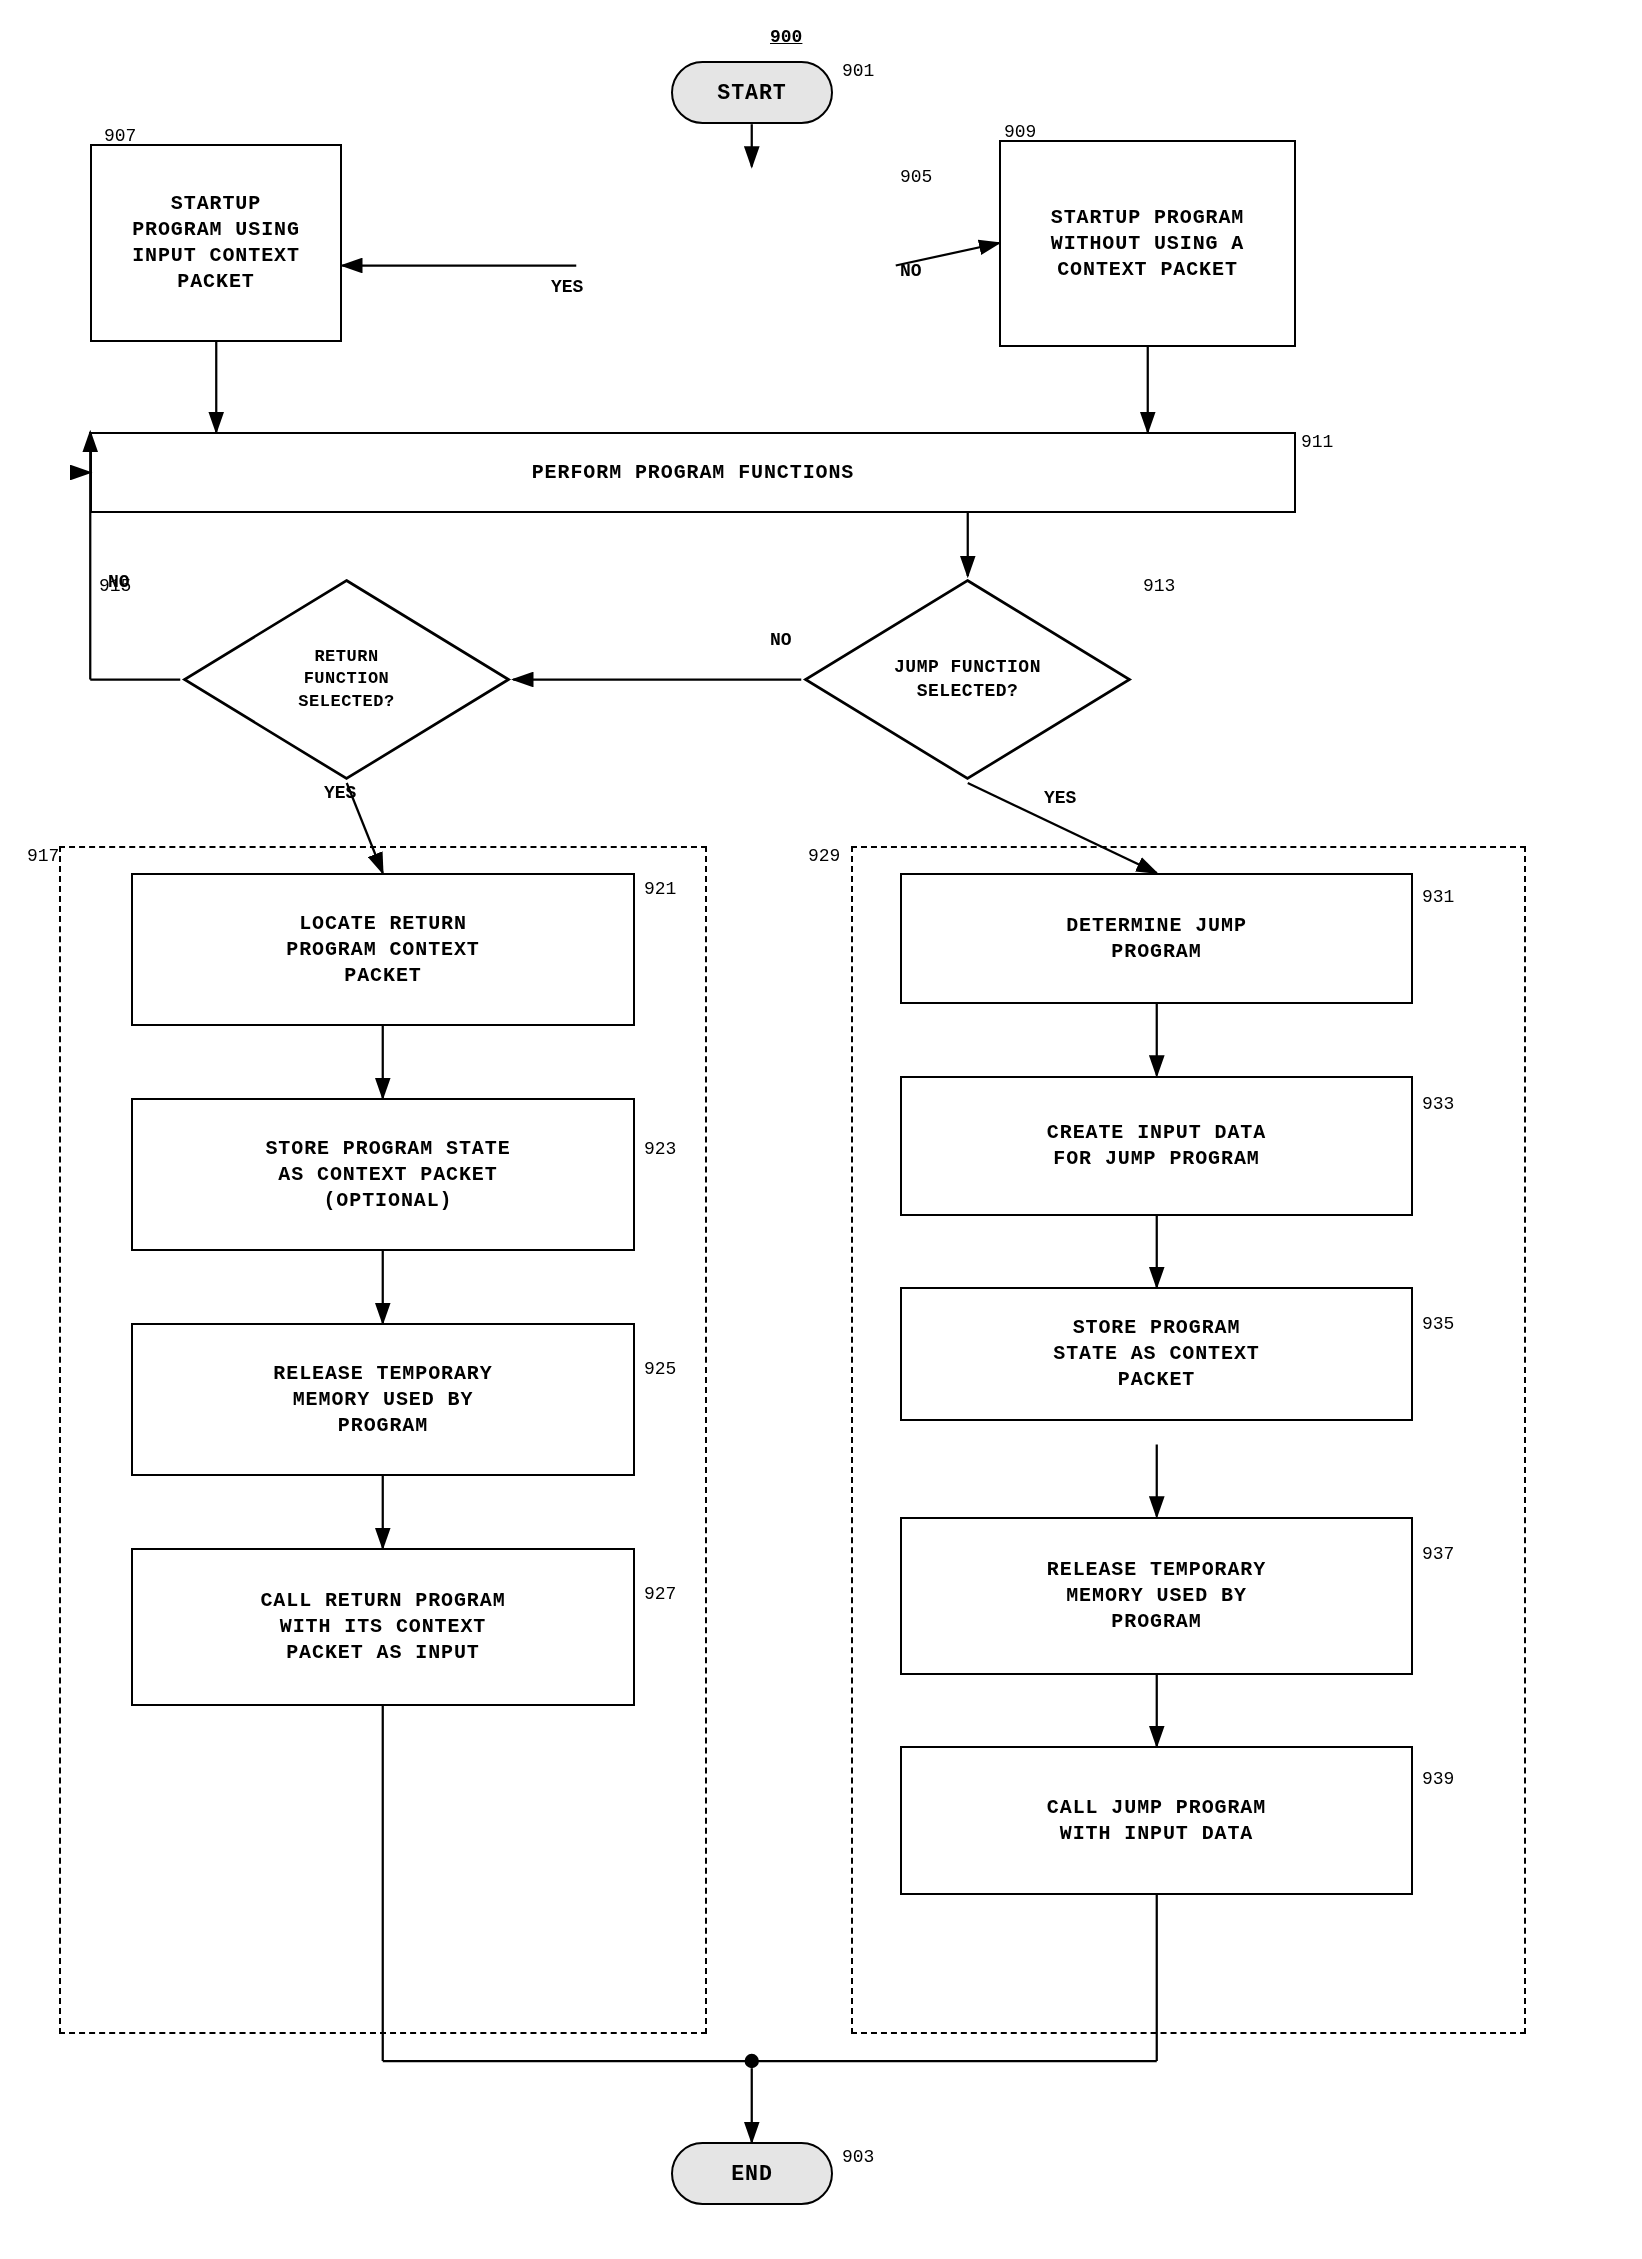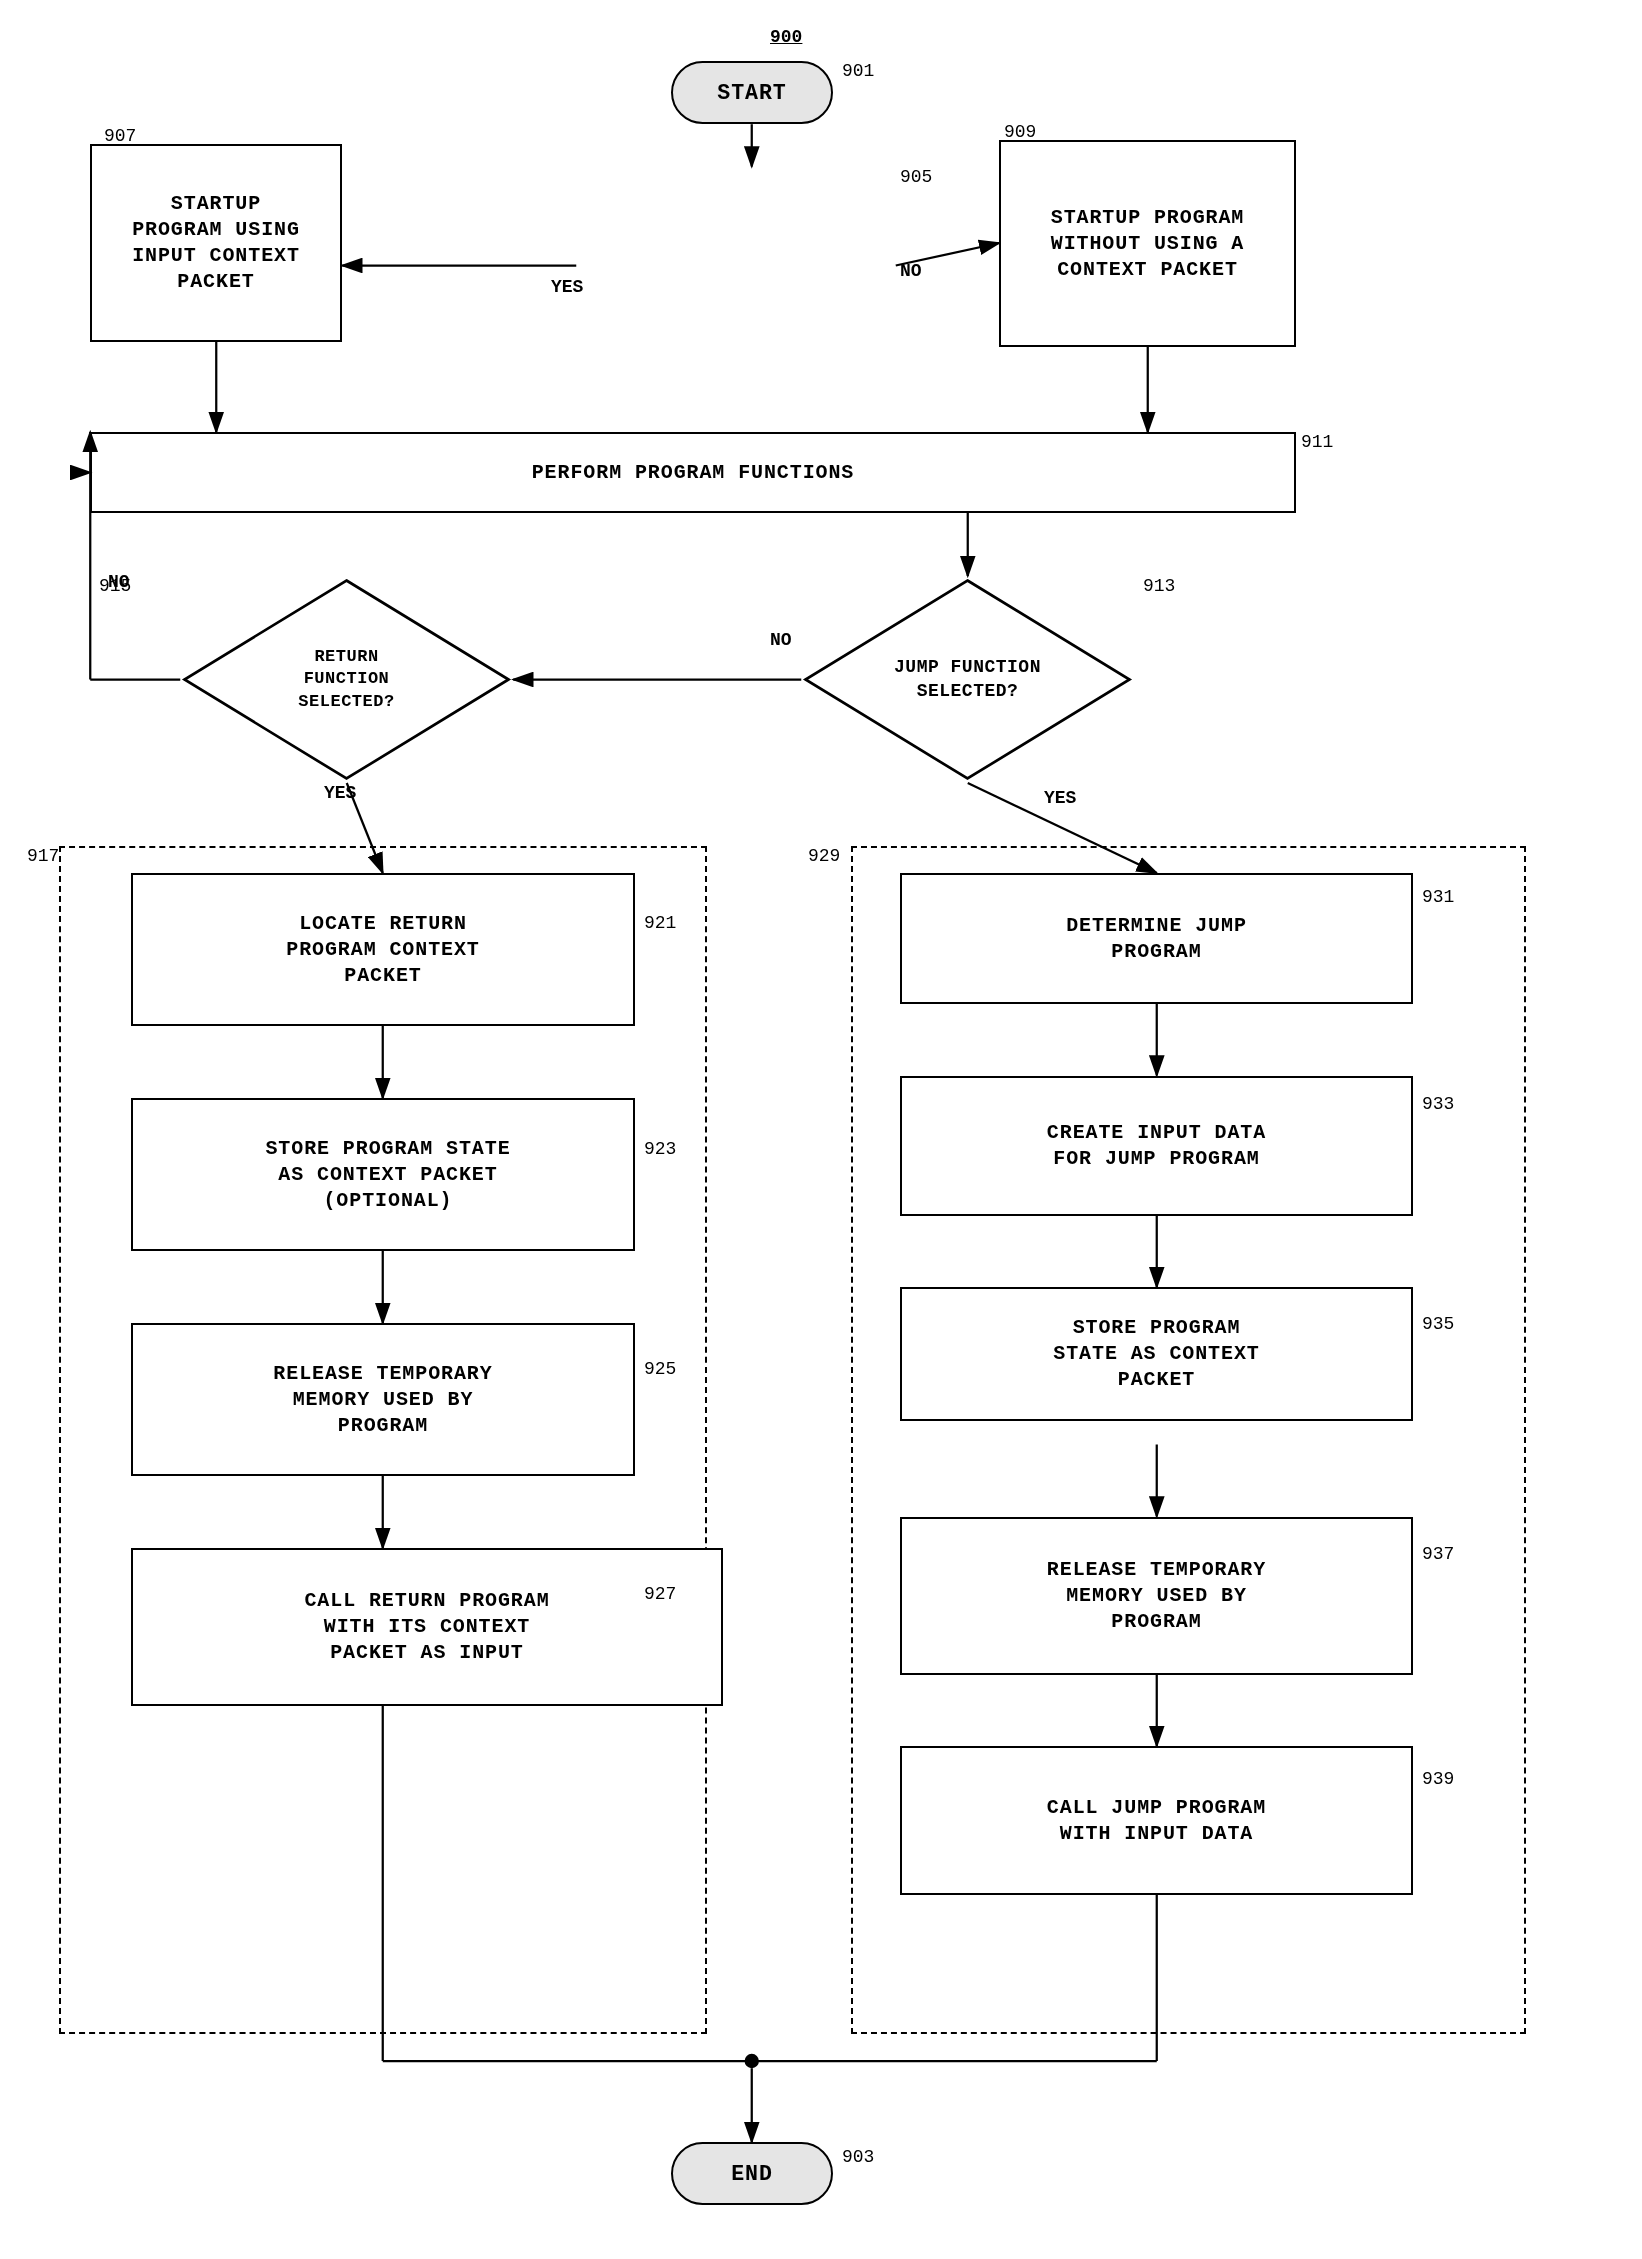--- a/index.html
+++ b/index.html
@@ -135,33 +135,33 @@
     </div>
   </div>
   <div class="ref-num" style="top:576px; left:99px;">915</div>
 
   <div class="dashed-box" style="top:846px; left:59px; width:648px; height:1188px;"></div>
   <div class="ref-num" style="top:846px; left:27px;">917</div>
 
   <div class="shape box" style="top:873px; left:131px; width:504px; height:153px;">
     <span>LOCATE RETURN<br>PROGRAM CONTEXT<br>PACKET</span>
   </div>
-  <div class="ref-num" style="top:913px; left:644px;">921</div>
+  <div class="ref-num" style="top:879px; left:644px;">921</div>
 
   <div class="shape box" style="top:1098px; left:131px; width:504px; height:153px;padding-left:19px;">
     <span>STORE PROGRAM STATE<br>AS CONTEXT PACKET<br>(OPTIONAL)</span>
   </div>
   <div class="ref-num" style="top:1139px; left:644px;">923</div>
 
   <div class="shape box" style="top:1323px; left:131px; width:504px; height:153px;">
     <span>RELEASE TEMPORARY<br>MEMORY USED BY<br>PROGRAM</span>
   </div>
   <div class="ref-num" style="top:1359px; left:644px;">925</div>
 
-  <div class="shape box" style="top:1548px; left:131px; width:592px; height:158px;">
+  <div class="shape box" style="top:1548px; left:131px; width:504px; height:158px;">
     <span>CALL RETURN PROGRAM<br>WITH ITS CONTEXT<br>PACKET AS INPUT</span>
   </div>
   <div class="ref-num" style="top:1584px; left:644px;">927</div>
 
   <div class="dashed-box" style="top:846px; left:851px; width:675px; height:1188px;"></div>
   <div class="ref-num" style="top:846px; left:808px;">929</div>
 
   <div class="shape box" style="top:873px; left:900px; width:513px; height:131px;">
     <span>DETERMINE JUMP<br>PROGRAM</span>
   </div>

